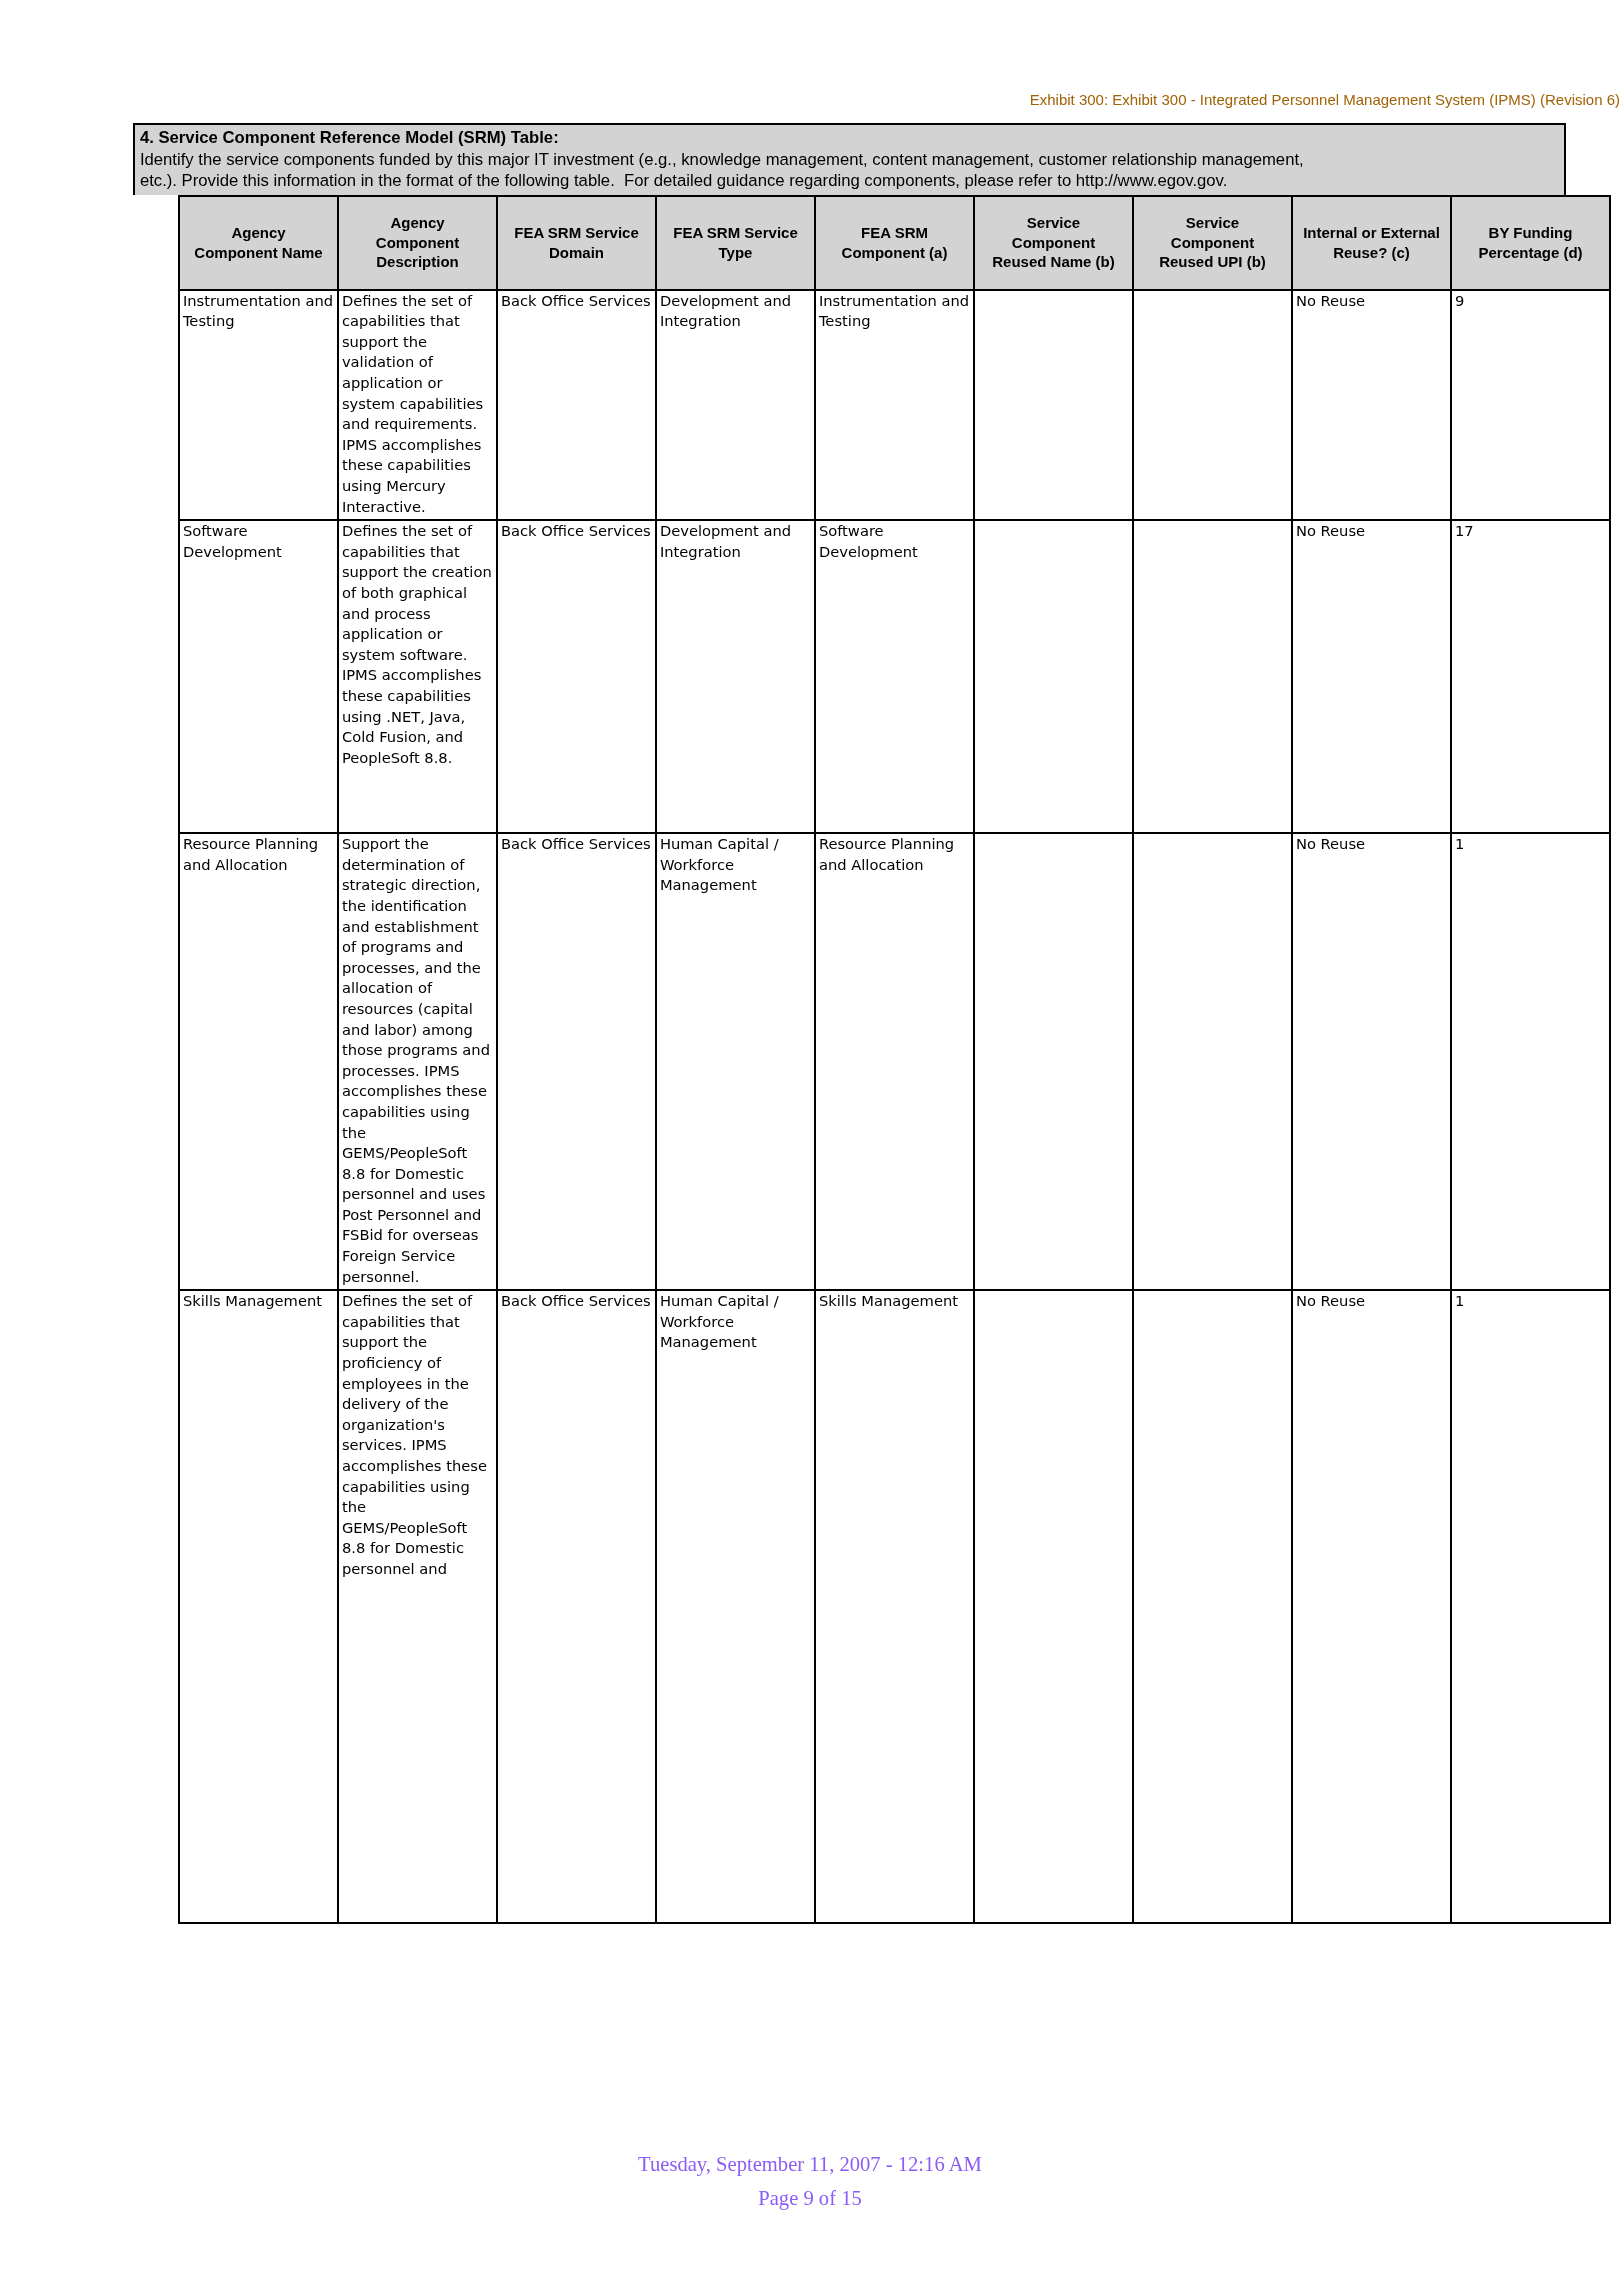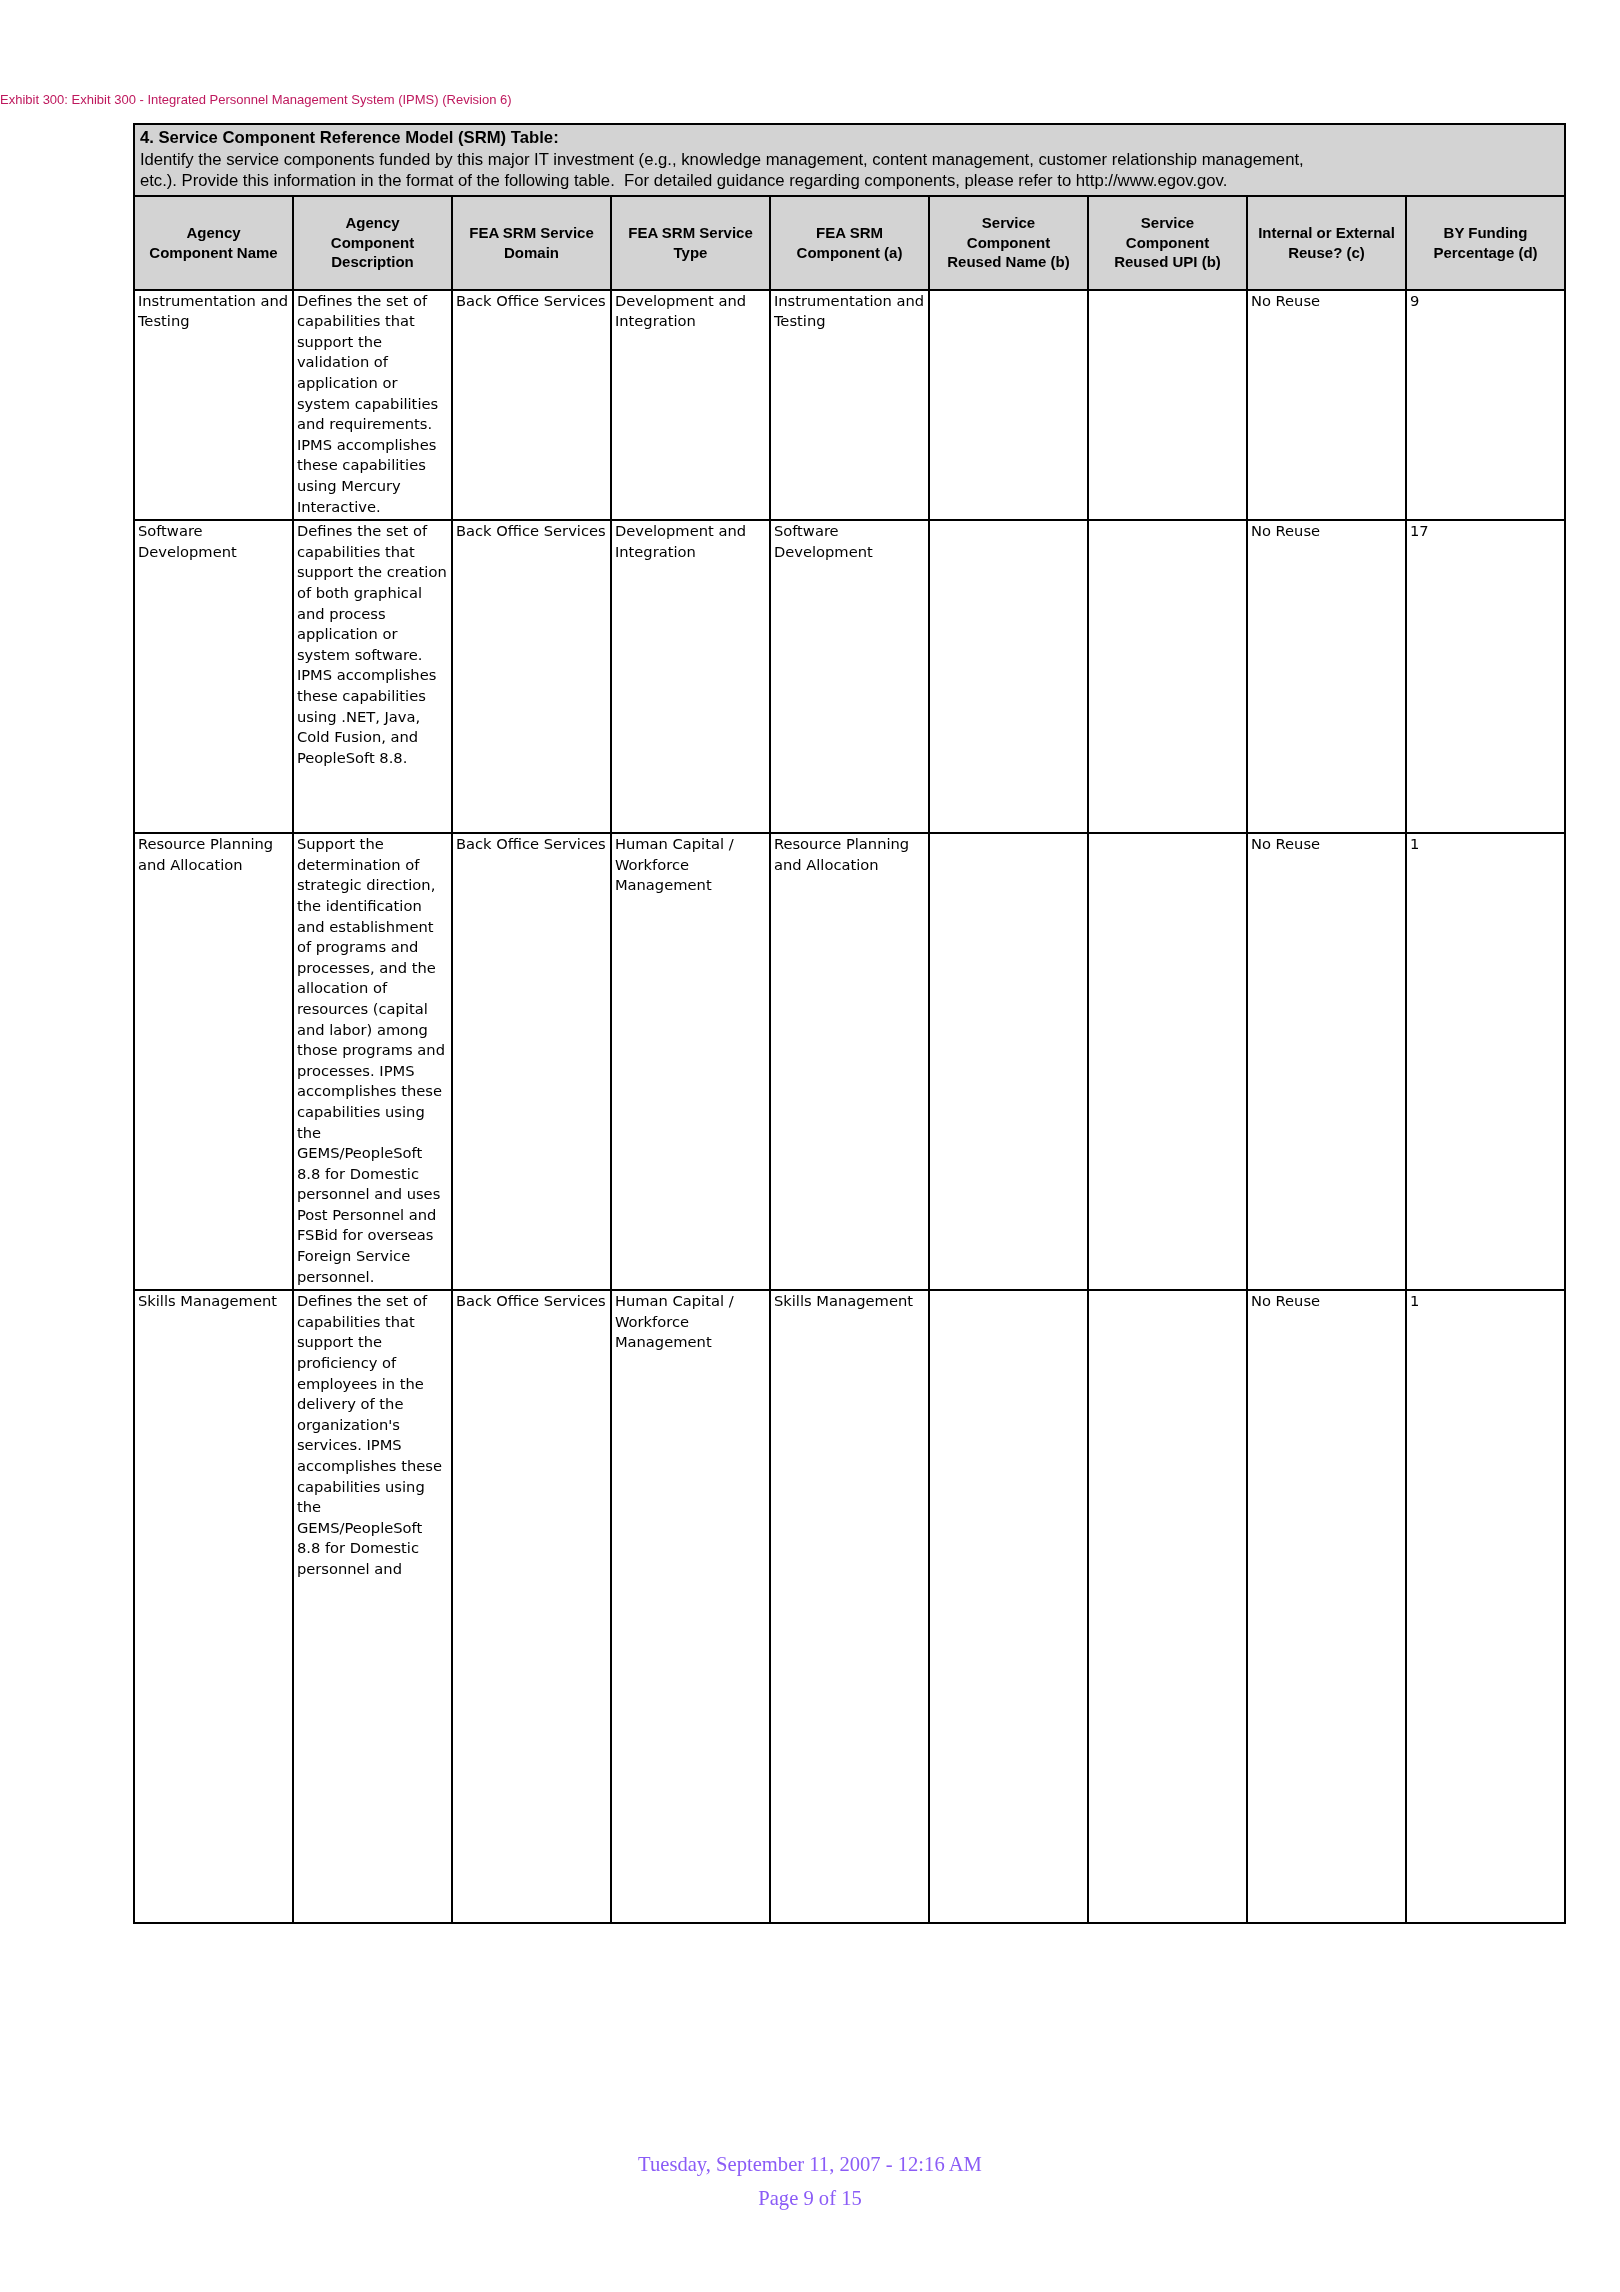--- a/index.html
+++ b/index.html
@@ -9,25 +9,25 @@
     height: 2293px;
     background: #ffffff;
     overflow: hidden;
     color: #000;
   }
   .doc-title {
     position: absolute;
     top: 88px;
     left: 0;
     width: 100%;
-    text-align: left;
+    text-align: right;
     font-family: "Liberation Sans", sans-serif;
-    font-size: 13px;
+    font-size: 15px;
     line-height: 23.5px;
-    color: #be185d;
+    color: #a16207;
   }
   .srm {
     position: absolute;
     left: 133px;
     top: 123px;
     width: 1433px;
   }
   .srm-intro {
     background: #d3d3d3;
     border: 2.9px solid #000;
@@ -38,20 +38,21 @@
     line-height: 21.6px;
     box-sizing: border-box;
   }
   .srm-heading { font-weight: bold; }
   .srm-instructions { white-space: pre-wrap; }
   table.srm-grid {
     border-collapse: collapse;
     table-layout: fixed;
     width: 100%;
     border: 2.9px solid #000;
+    margin-left: 45px;
   }
   table.srm-grid th, table.srm-grid td {
     border: 2.9px solid #000;
   }
   table.srm-grid th {
     background: #d3d3d3;
     font-family: "Liberation Sans", sans-serif;
     font-weight: bold;
     font-size: 15px;
     line-height: 19.6px;

